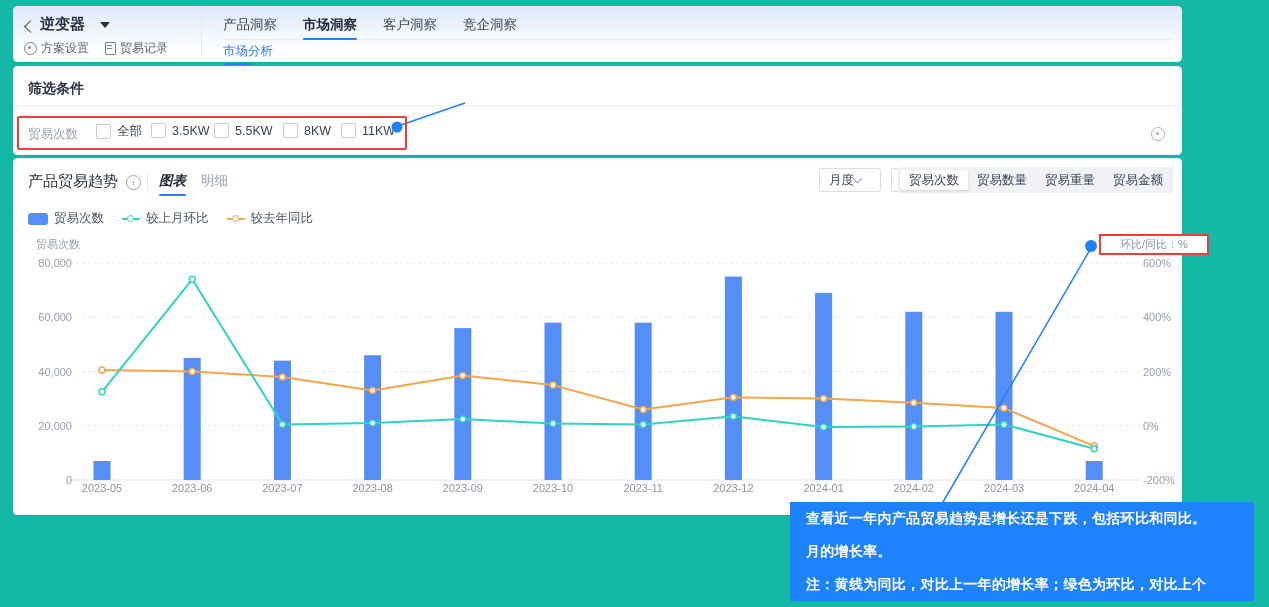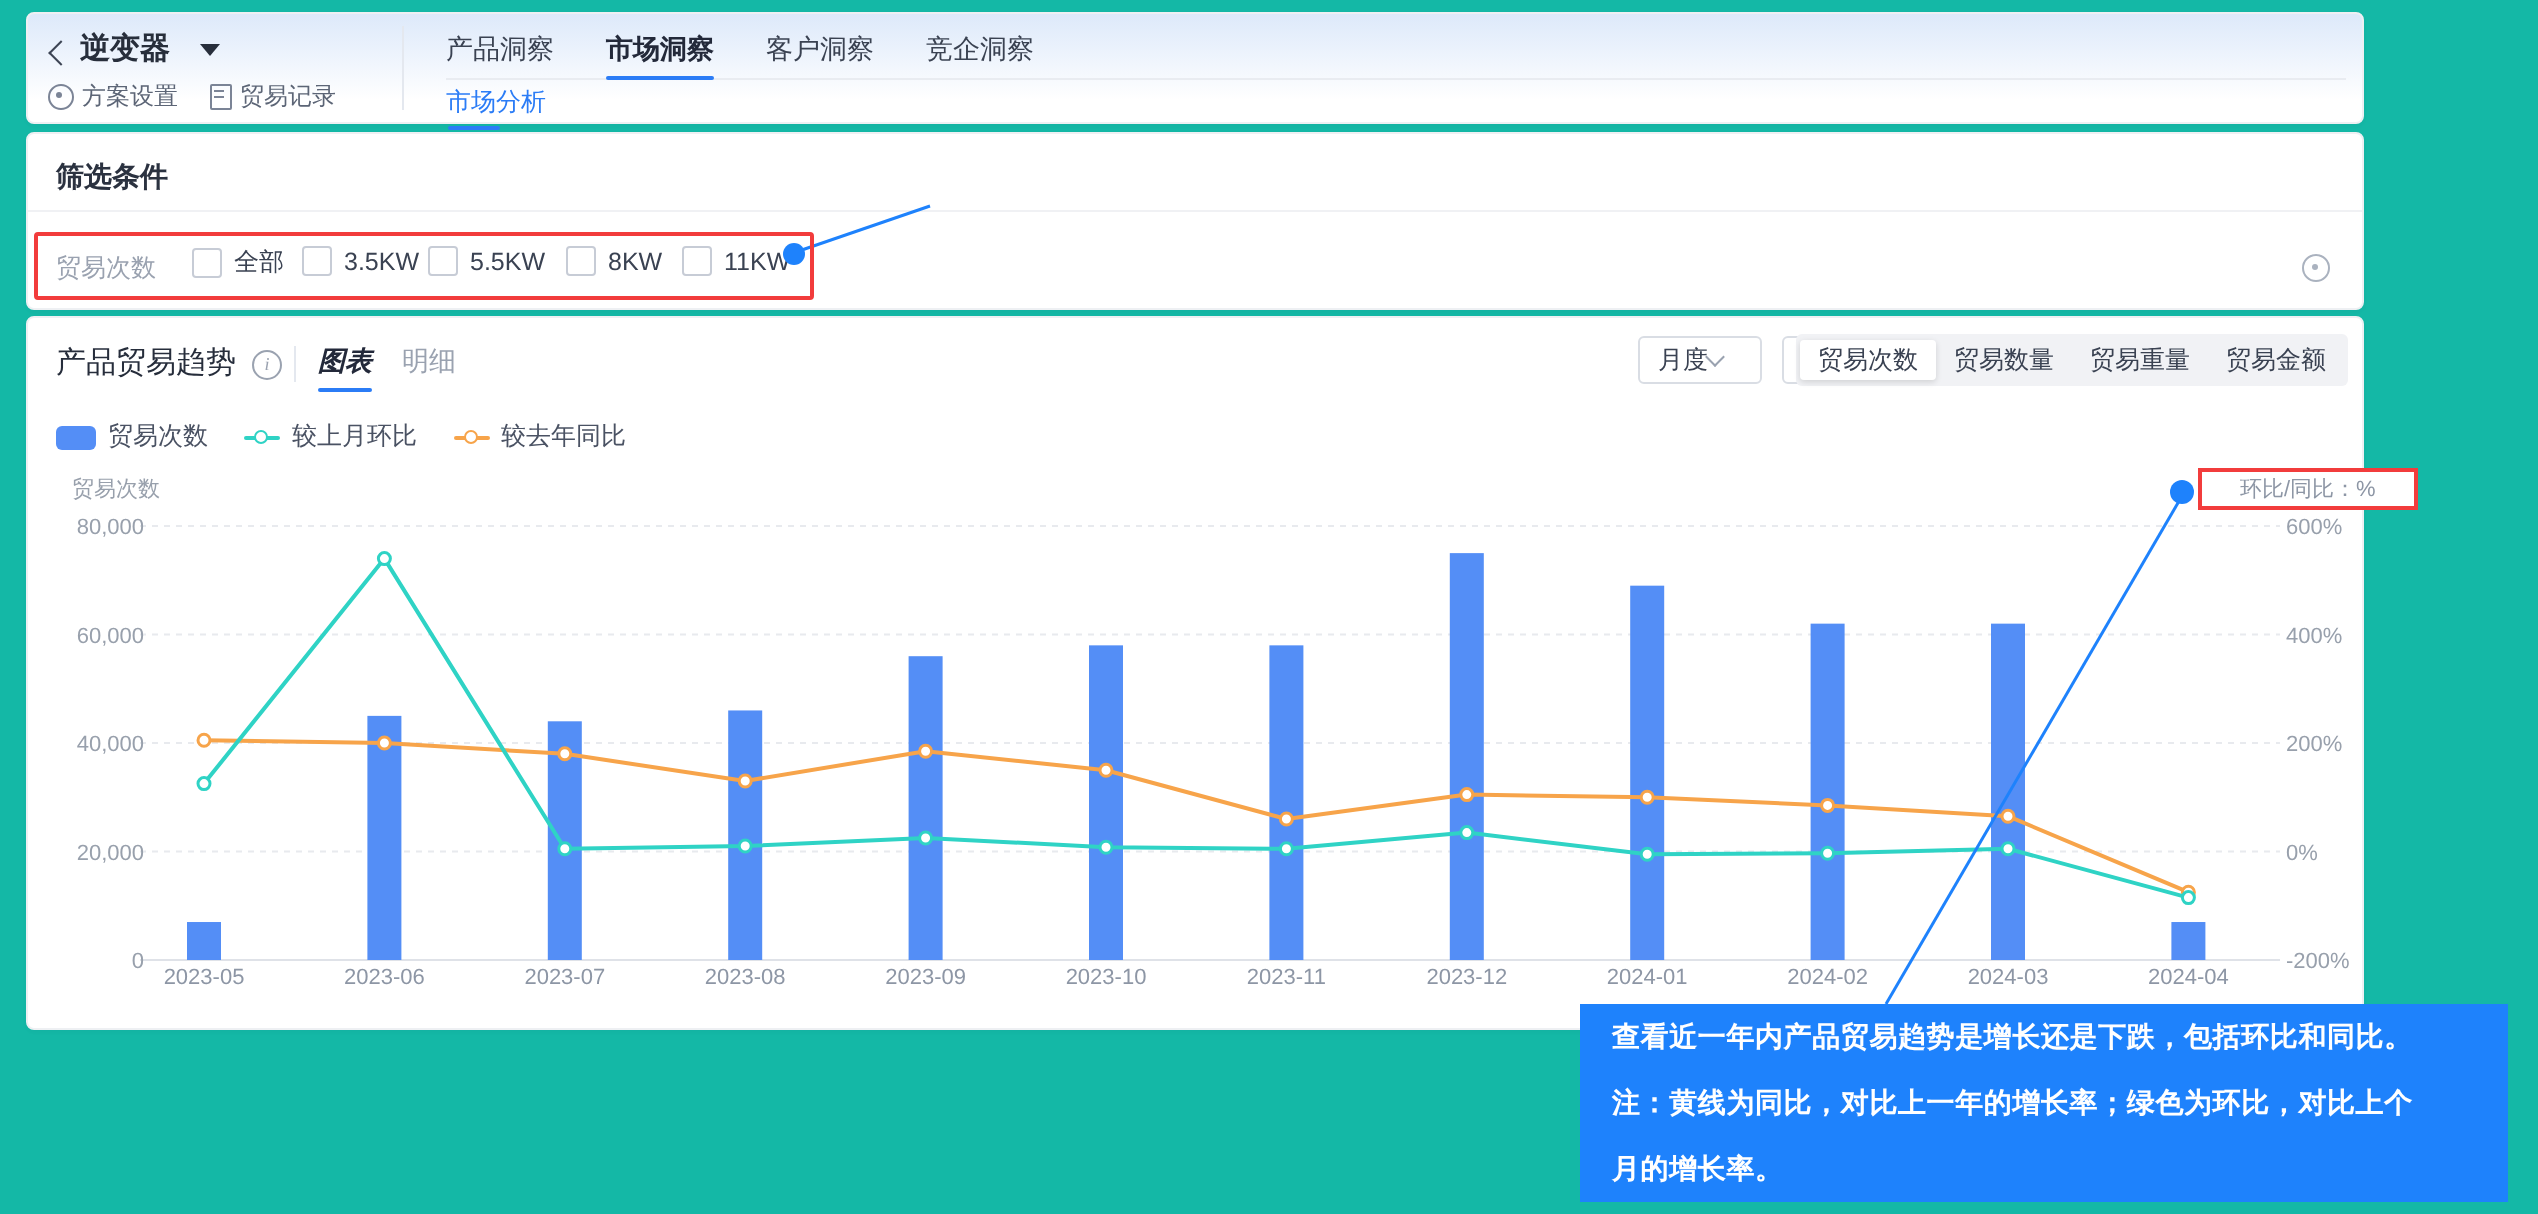--- a/index.html
+++ b/index.html
@@ -246,16 +246,16 @@
         <circle cx="397" cy="127" r="5.5" fill="#1e82fc"></circle>
         <line x1="1091" y1="248" x2="943" y2="502" stroke="#1e82fc" stroke-width="1.5"></line>
         <circle cx="1091" cy="246" r="6" fill="#1e82fc"></circle>
       </g>
     </svg>
 
   <div class="red-box redbox-filter"></div>
   <div class="axis-note">环比/同比：%</div>
   <div class="callout callout-bottom">
     <div>查看近一年内产品贸易趋势是增长还是下跌，包括环比和同比。</div>
+    <div>月的增长率。</div>
     <div>注：黄线为同比，对比上一年的增长率；绿色为环比，对比上个</div>
-    <div>月的增长率。</div>
   </div>
 </div>
 
 </body></html>

